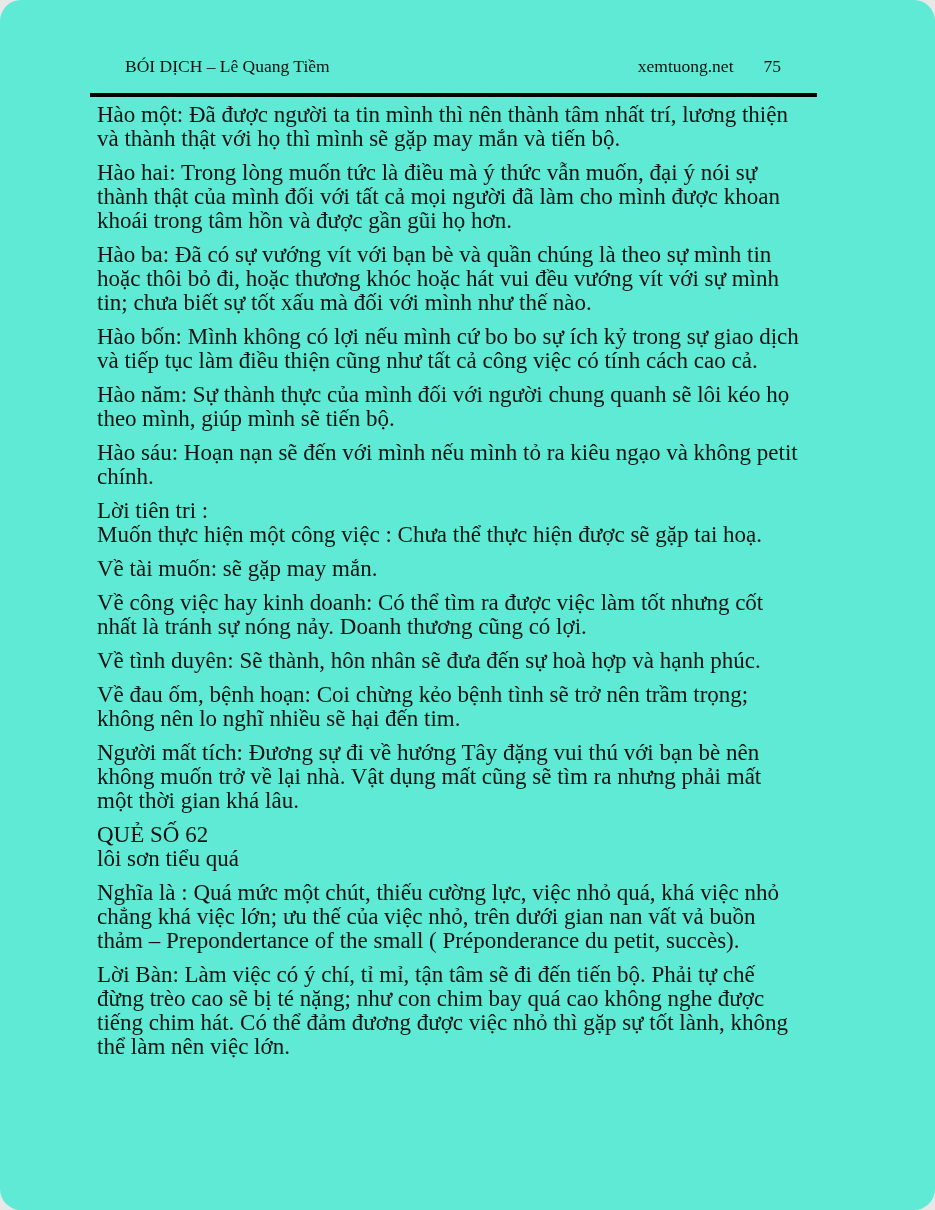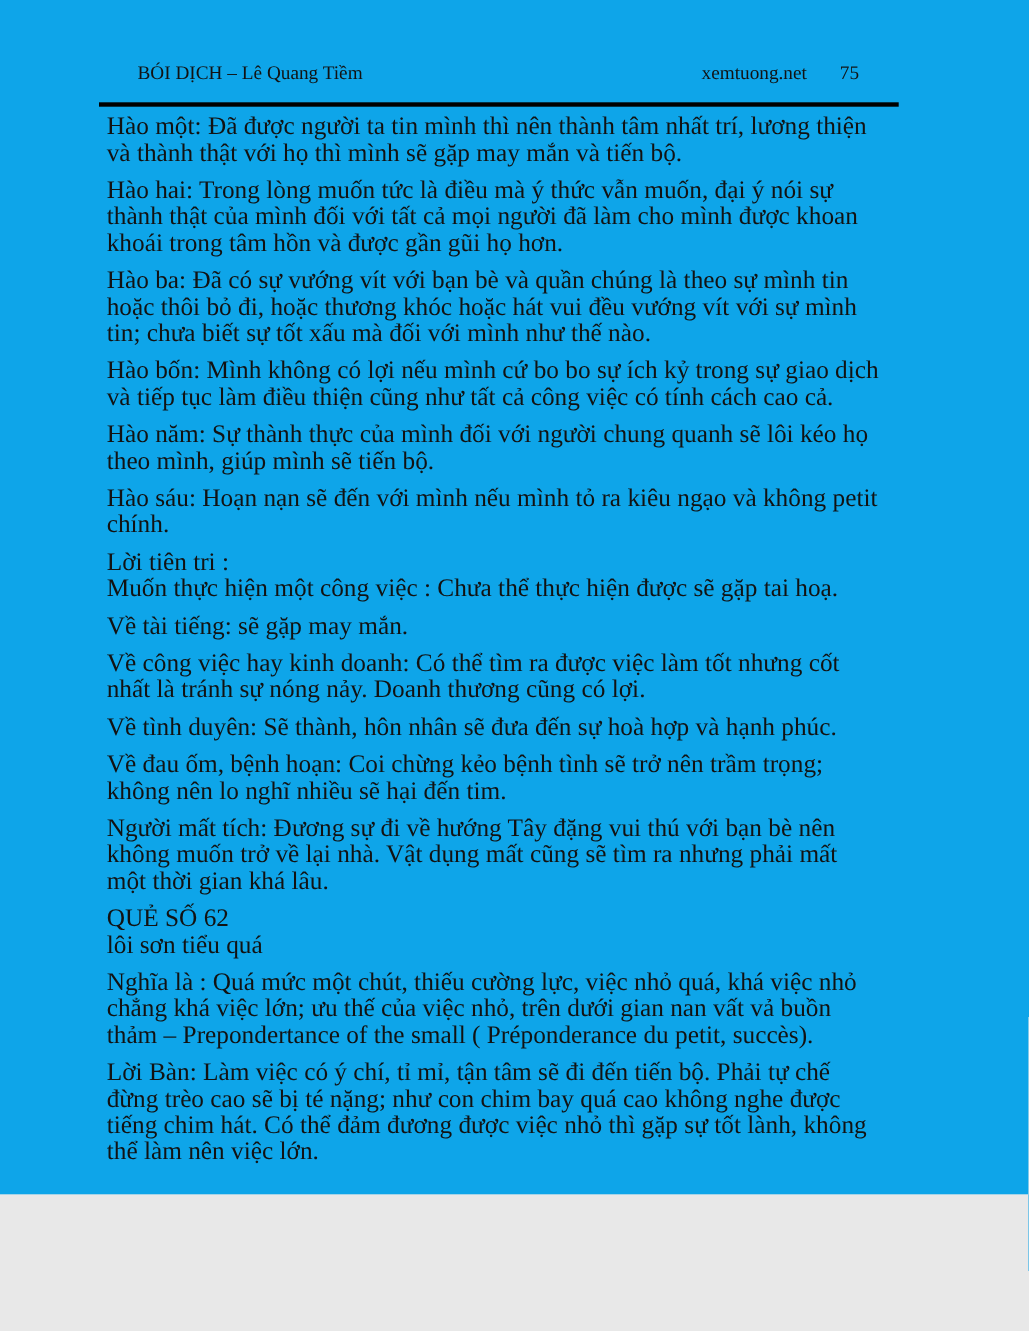--- a/index.html
+++ b/index.html
@@ -3,25 +3,26 @@
 <meta charset="utf-8">
 <style>
   html, body {
     margin: 0;
     padding: 0;
     background: #e8e8e8;
   }
   .page {
     position: relative;
     width: 935px;
-    height: 1086px;
-    background: #0ea5e9;
+    height: 1210px;
+    background: #5eead4;
     font-family: "Liberation Serif", "DejaVu Serif", serif;
     color: #121212;
     overflow: hidden;
+    border-radius: 21px;
   }
   .header {
     position: absolute;
     top: 56px;
     left: 125px;
     width: 656px;
     display: flex;
     justify-content: space-between;
     align-items: baseline;
     font-size: 17.5px;
@@ -85,21 +86,21 @@
         <span class="line">Hào năm: Sự thành thực của mình đối với người chung quanh sẽ lôi kéo họ theo mình, giúp mình sẽ tiến bộ.</span>
       </p>
       <p class="para">
         <span class="line">Hào sáu:  Hoạn nạn sẽ đến với mình nếu mình tỏ ra kiêu ngạo và không petit chính.</span>
       </p>
       <p class="para">
         <span class="line">Lời tiên tri :</span>
         <span class="line">Muốn thực hiện một công việc : Chưa thể thực hiện được sẽ gặp tai hoạ.</span>
       </p>
       <p class="para">
-        <span class="line">Về tài tiếng: sẽ gặp may mắn.</span>
+        <span class="line">Về tài muốn: sẽ gặp may mắn.</span>
       </p>
       <p class="para">
         <span class="line">Về công việc hay kinh doanh: Có thể tìm ra được việc làm tốt nhưng cốt nhất là tránh sự nóng nảy. Doanh thương cũng có lợi.</span>
       </p>
       <p class="para">
         <span class="line">Về tình duyên: Sẽ thành, hôn nhân sẽ đưa đến sự hoà hợp và hạnh phúc.</span>
       </p>
       <p class="para">
         <span class="line">Về đau ốm, bệnh hoạn: Coi chừng kẻo bệnh tình sẽ trở nên trầm trọng; không nên lo nghĩ nhiều sẽ hại đến tim.</span>
       </p>

